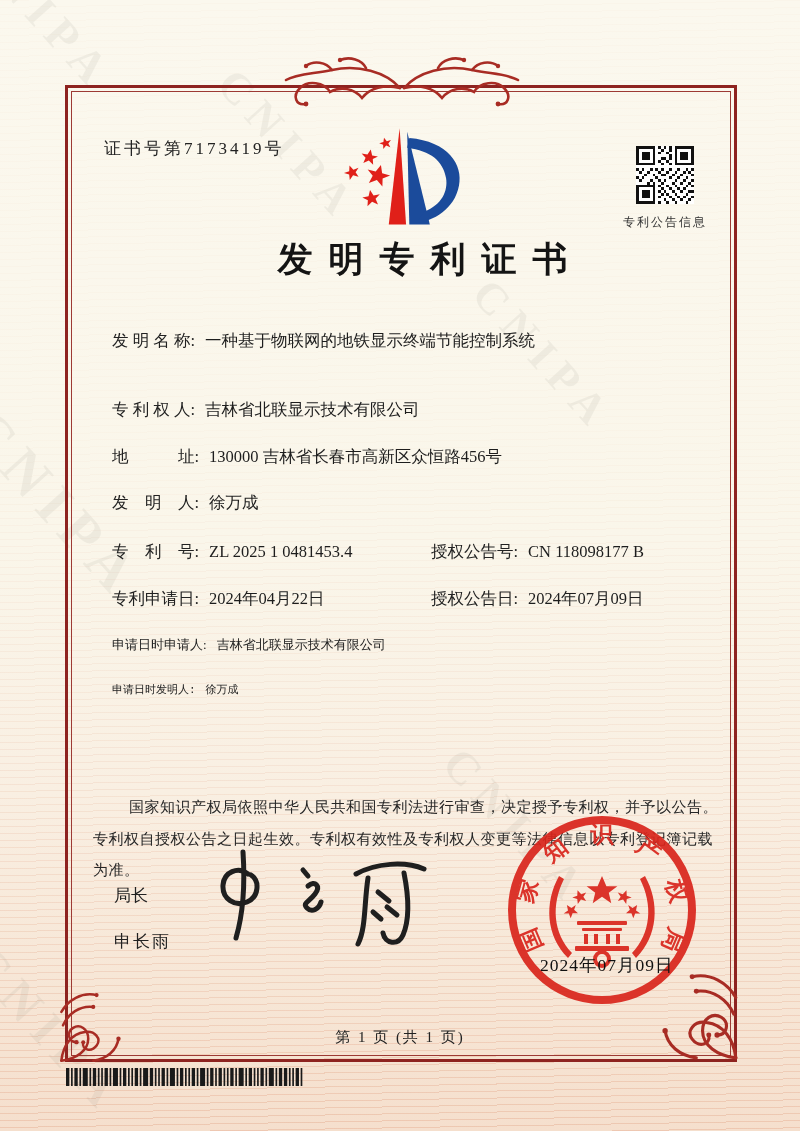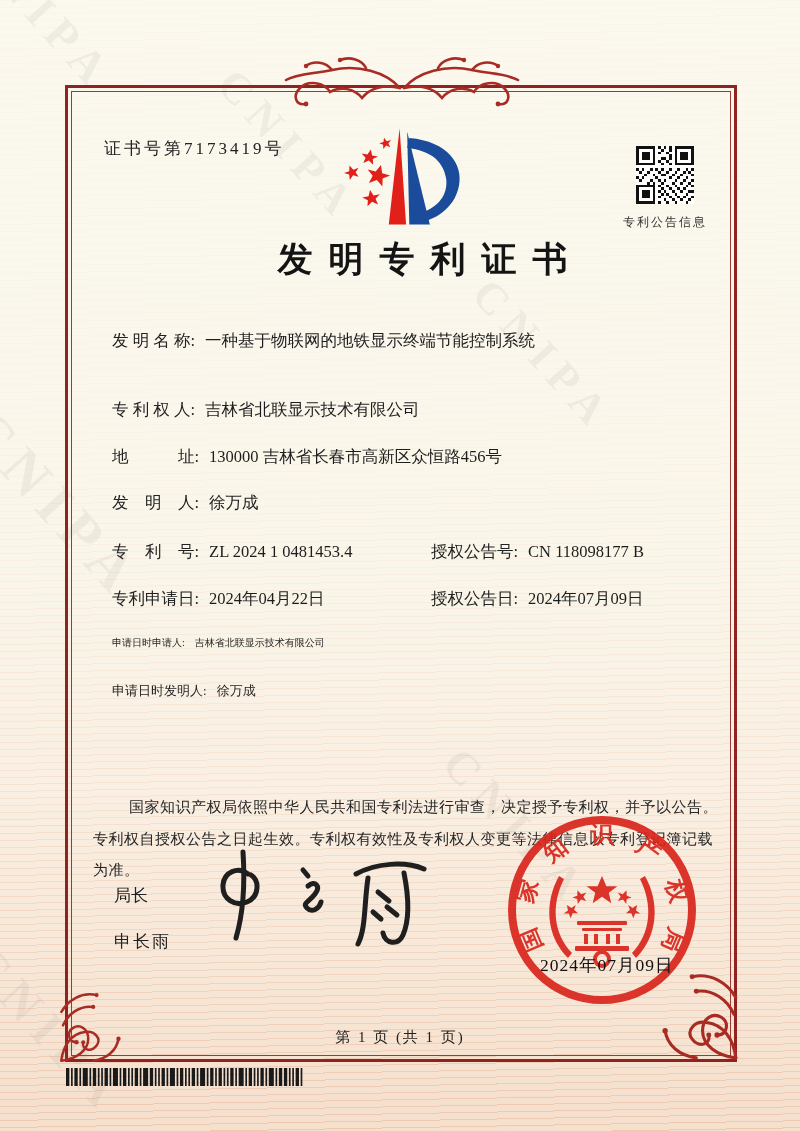--- a/index.html
+++ b/index.html
@@ -188,35 +188,35 @@
   <div class="field" style="top:330px;">
     <span class="lbl">发 明 名 称:</span><span class="val">一种基于物联网的地铁显示终端节能控制系统</span>
   </div>
   <div class="field" style="top:446px;">
     <span class="lbl">地　　　址:</span><span class="val">130000 吉林省长春市高新区众恒路456号</span>
   </div>
   <div class="field" style="top:492px;">
     <span class="lbl">发　明　人:</span><span class="val">徐万成</span>
   </div>
   <div class="field" style="top:541px;">
-    <span class="lbl">专　利　号:</span><span class="val">ZL 2024 1 0481453.4</span>
+    <span class="lbl">专　利　号:</span><span class="val">ZL 2025 1 0481453.4</span>
   </div>
   <div class="field col2" style="top:541px;">
     <span class="lbl">授权公告号:</span><span class="val">CN 118098177 B</span>
   </div>
   <div class="field" style="top:588px;">
     <span class="lbl">专利申请日:</span><span class="val">2024年04月22日</span>
   </div>
   <div class="field col2" style="top:588px;">
     <span class="lbl">授权公告日:</span><span class="val">2024年07月09日</span>
   </div>
-  <div class="field" style="top:636px;font-size:10px;">
+  <div class="field" style="top:636px;font-size:13px;">
     <span class="lbl">申请日时申请人:</span><span class="val">吉林省北联显示技术有限公司</span>
   </div>
-  <div class="field" style="top:682px;font-size:13px;">
+  <div class="field" style="top:682px;font-size:11px;font-family:Liberation Mono, monospace;">
     <span class="lbl">申请日时发明人:</span><span class="val">徐万成</span>
   </div>
 
   <div class="statement">
     <div class="l1">国家知识产权局依照中华人民共和国专利法进行审查，决定授予专利权，并予以公告。</div>
     <div class="l2">专利权自授权公告之日起生效。专利权有效性及专利权人变更等法律信息以专利登记簿记载为准。</div>
   </div>
 
   <div class="commissioner">
     <div>局长</div>

